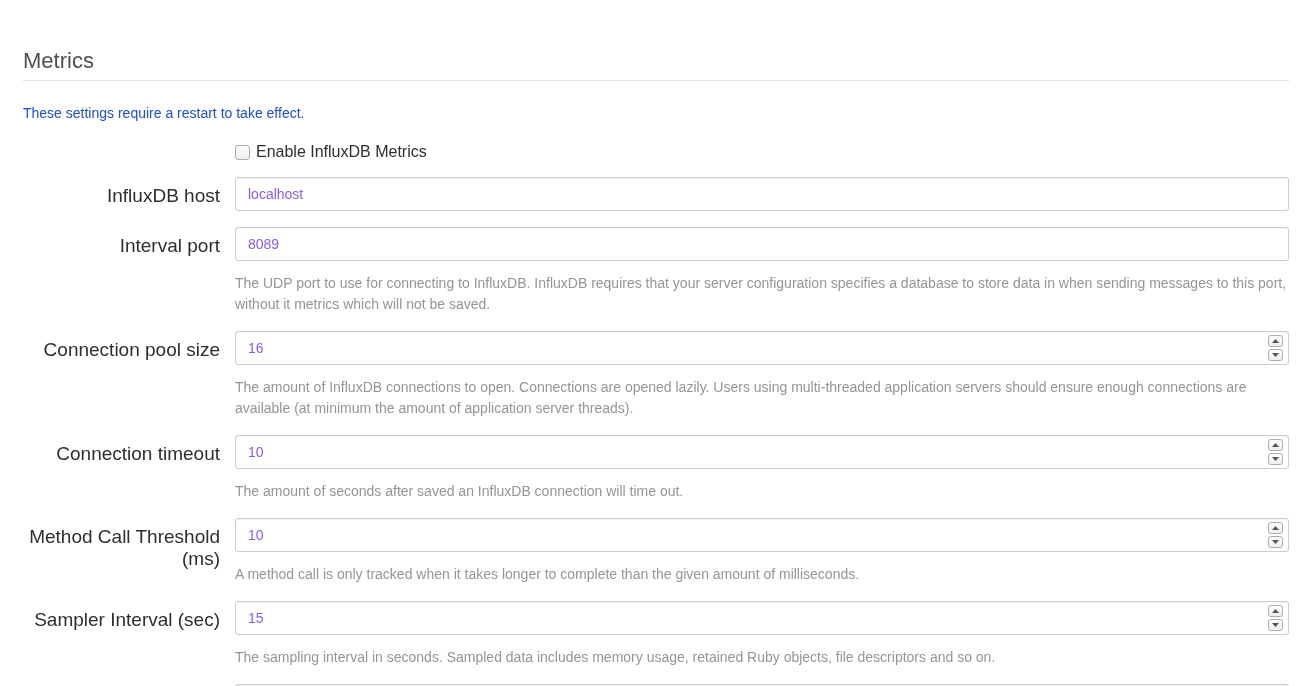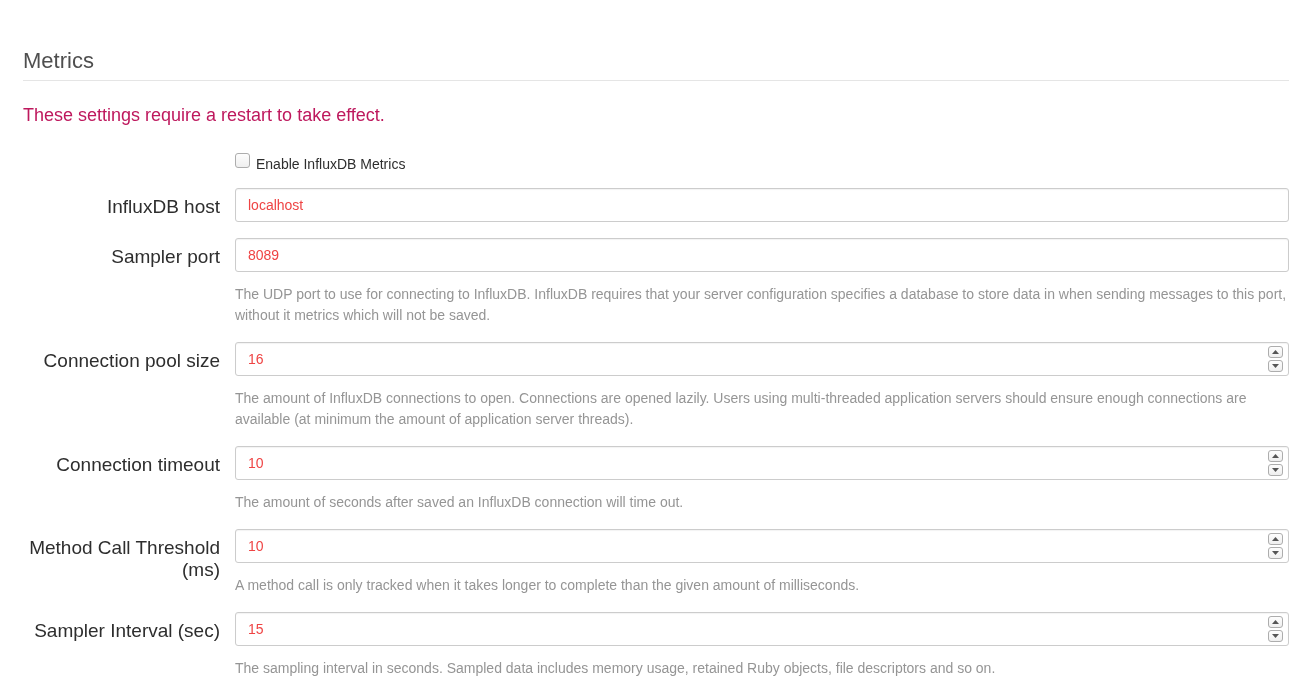--- a/index.html
+++ b/index.html
@@ -12,23 +12,23 @@
     .container { padding: 10px 23px 20px; }
     .section-title {
       font-size: 22px;
       font-weight: 400;
       color: #4f4f4f;
       padding-bottom: 6px;
       border-bottom: 1px solid #e5e5e5;
       margin-top: 38px;
     }
     .section-note {
-      color: #be185d;
+      color: #1d4ed8;
       margin-top: 24px;
-      font-size: 18px;
+      font-size: 14px;
     }
     .form-row {
       display: flex;
       align-items: flex-start;
       margin-top: 16px;
     }
     .form-row.first-field { margin-top: 22px; }
     .label-col {
       width: 212px;
       flex: 0 0 212px;
@@ -42,28 +42,28 @@
     .field-col { flex: 1; }
     .checkbox-row { display: flex; align-items: center; }
     .checkbox-box {
       width: 15px; height: 15px;
       border: 1px solid #adadad;
       border-radius: 3px;
       background: linear-gradient(#fdfdfd,#efefef);
       margin-right: 6px;
       flex-shrink: 0;
     }
-    .checkbox-label { color: #2e2e2e; font-size: 14px; margin-top: 8px; }
+    .checkbox-label { color: #2e2e2e; font-size: 16px; }
     .text-input, .number-input-wrap input {
       width: 100%;
       height: 34px;
       padding: 6px 12px;
       font-size: 14px;
       line-height: 1.42857;
-      color: #ef4444;
+      color: #8b5cf6;
       background: #fff;
       border: 1px solid #ccc;
       border-radius: 3px;
       box-shadow: inset 0 1px 1px rgba(0,0,0,0.05);
     }
     .number-input-wrap {
       position: relative;
       width: 100%;
     }
     .number-input-wrap input { padding-right: 32px; }
@@ -112,21 +112,21 @@
   </div>
 
   <div class="form-row">
     <div class="label-col">InfluxDB host</div>
     <div class="field-col">
       <input type="text" class="text-input" value="localhost" style="">
     </div>
   </div>
 
   <div class="form-row">
-    <div class="label-col">Sampler port</div>
+    <div class="label-col">Interval port</div>
     <div class="field-col">
       <input type="text" class="text-input" value="8089" style="">
       <p class="field-help">The UDP port to use for connecting to InfluxDB. InfluxDB requires that your server configuration specifies a database to store data in when sending messages to this port, without it metrics which will not be saved.</p>
     </div>
   </div>
 
   <div class="form-row">
     <div class="label-col">Connection pool size</div>
     <div class="field-col">
       <div class="number-input-wrap">

